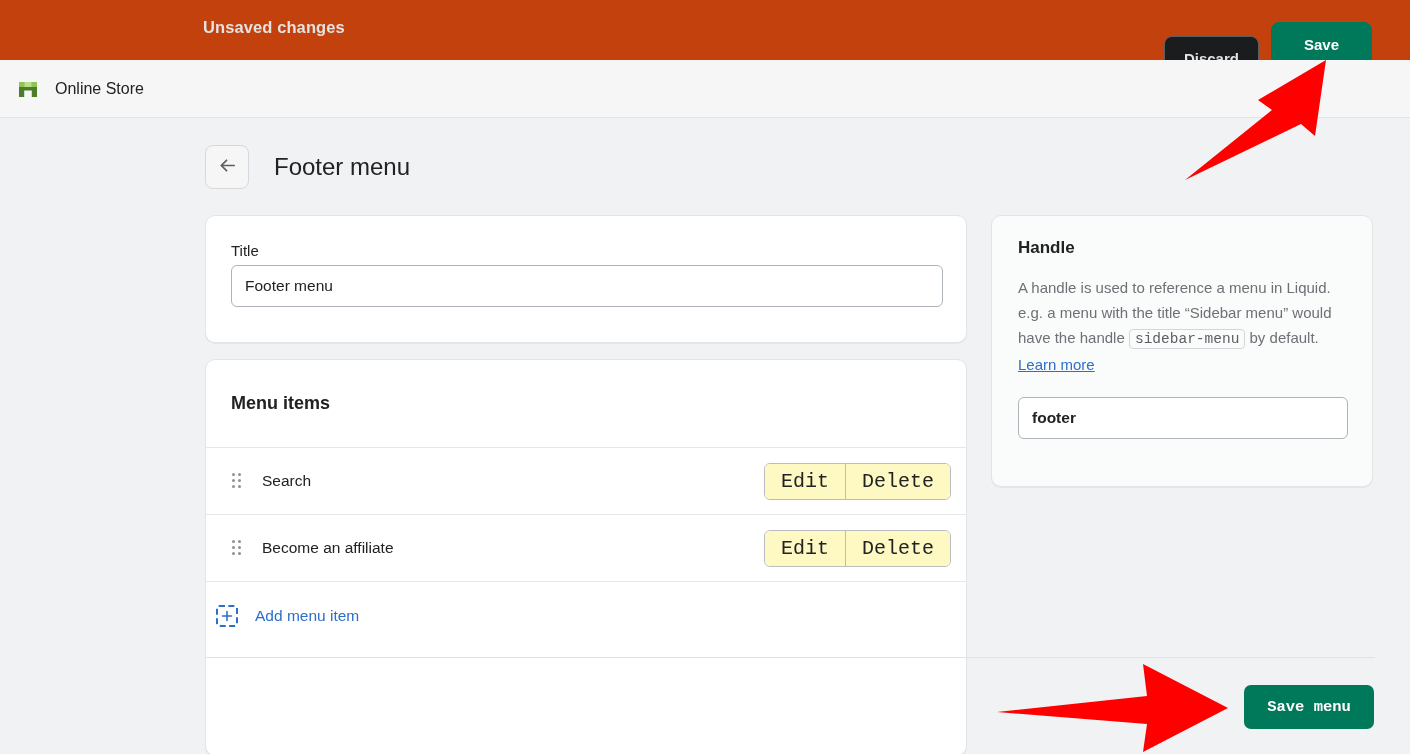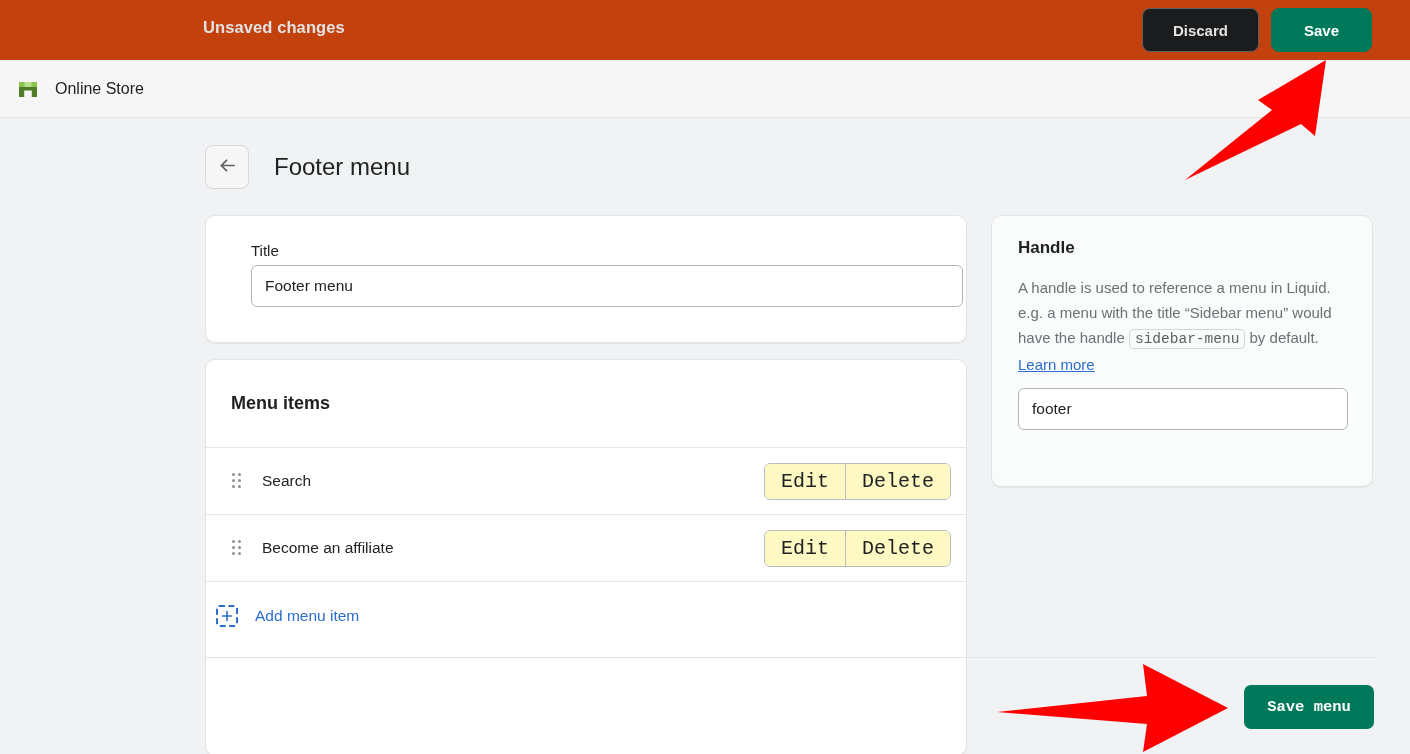--- a/index.html
+++ b/index.html
@@ -20,26 +20,26 @@
   .topbar-title {
     position: absolute; left: 203px; top: 18px;
     color: #e3e3e3; font-size: 16.5px; font-weight: 700;
     letter-spacing: 0.1px;
   }
   .topbar-actions {
     position: absolute; right: 38px; top: 8px;
     display: flex; align-items: center; gap: 12px;
   }
   .btn-discard {
-    height: 44px; padding: 0 30px;
+    height: 44px; padding: 0 19px;
     background: #1a1c1d; color: #e3e3e3;
     border: 1px solid #5c5f62; border-radius: 8px;
     font-size: 15px; font-weight: 700;
     font-family: "Liberation Sans", sans-serif;
-    cursor: pointer; display: flex; align-items: center; justify-content: center;
+    cursor: pointer; display: flex; align-items: center; justify-content: center; margin-top: 28px;
   }
   .btn-save {
     height: 44px; padding: 0 32px;
     background: #00785a; color: #ffffff;
     border: 1px solid #00785a; border-radius: 8px;
     font-size: 15px; font-weight: 700;
     font-family: "Liberation Sans", sans-serif;
     cursor: pointer; display: flex; align-items: center; justify-content: center;
   }
 
@@ -68,21 +68,21 @@
   .page-title { font-size: 24px; font-weight: 400; color: #202223; }
 
   
   .card {
     background: #ffffff;
     border: 1px solid #e3e4e6;
     border-radius: 10px;
     box-shadow: 0 1px 0 rgba(22,29,37,0.05);
   }
   .card-title-block { position: absolute; left: 205px; top: 97px; width: 762px; height: 128px; }
-  .card-title-block .inner { padding: 26px 25px 8px 25px; margin-left: 20px; }
+  .card-title-block .inner { padding: 26px 25px 8px 25px; }
   .field-label { font-size: 15px; color: #202223; margin-bottom: 6px; }
   .text-input {
     width: 712px; height: 42px;
     border: 1px solid #aeb4b9; border-radius: 6px;
     background: #fff; color: #202223;
     font-size: 15.5px; font-family: "Liberation Sans", sans-serif;
     padding: 0 13px;
   }
 
   .card-menu-items { position: absolute; left: 205px; top: 241px; width: 762px; height: 397px; }
@@ -136,24 +136,25 @@
   }
   code.chip {
     font-family: "Liberation Mono", monospace;
     font-size: 14.5px; color: #5c5f62;
     border: 1px solid #d3d5d7; border-radius: 4px;
     background: #fafbfb;
     padding: 1px 5px;
   }
   .learn-more { color: #2c6ecb; text-decoration: underline; }
   .handle-input {
-    margin-top: 11px; width: 330px; height: 42px;
+    margin-top: 20px; width: 330px; height: 42px;
     border: 1px solid #aeb4b9; border-radius: 6px; background: #fff;
     color: #202223; font-size: 15.5px; padding: 0 13px;
     font-family: "Liberation Sans", sans-serif;
+    font-weight: bold;
   }
 
   
   .footer-divider {
     position: absolute; left: 205px; top: 539px; width: 1170px; height: 1px;
     background: #e1e3e5;
   }
   .btn-save-menu {
     position: absolute; left: 1244px; top: 567px;
     width: 130px; height: 44px;

